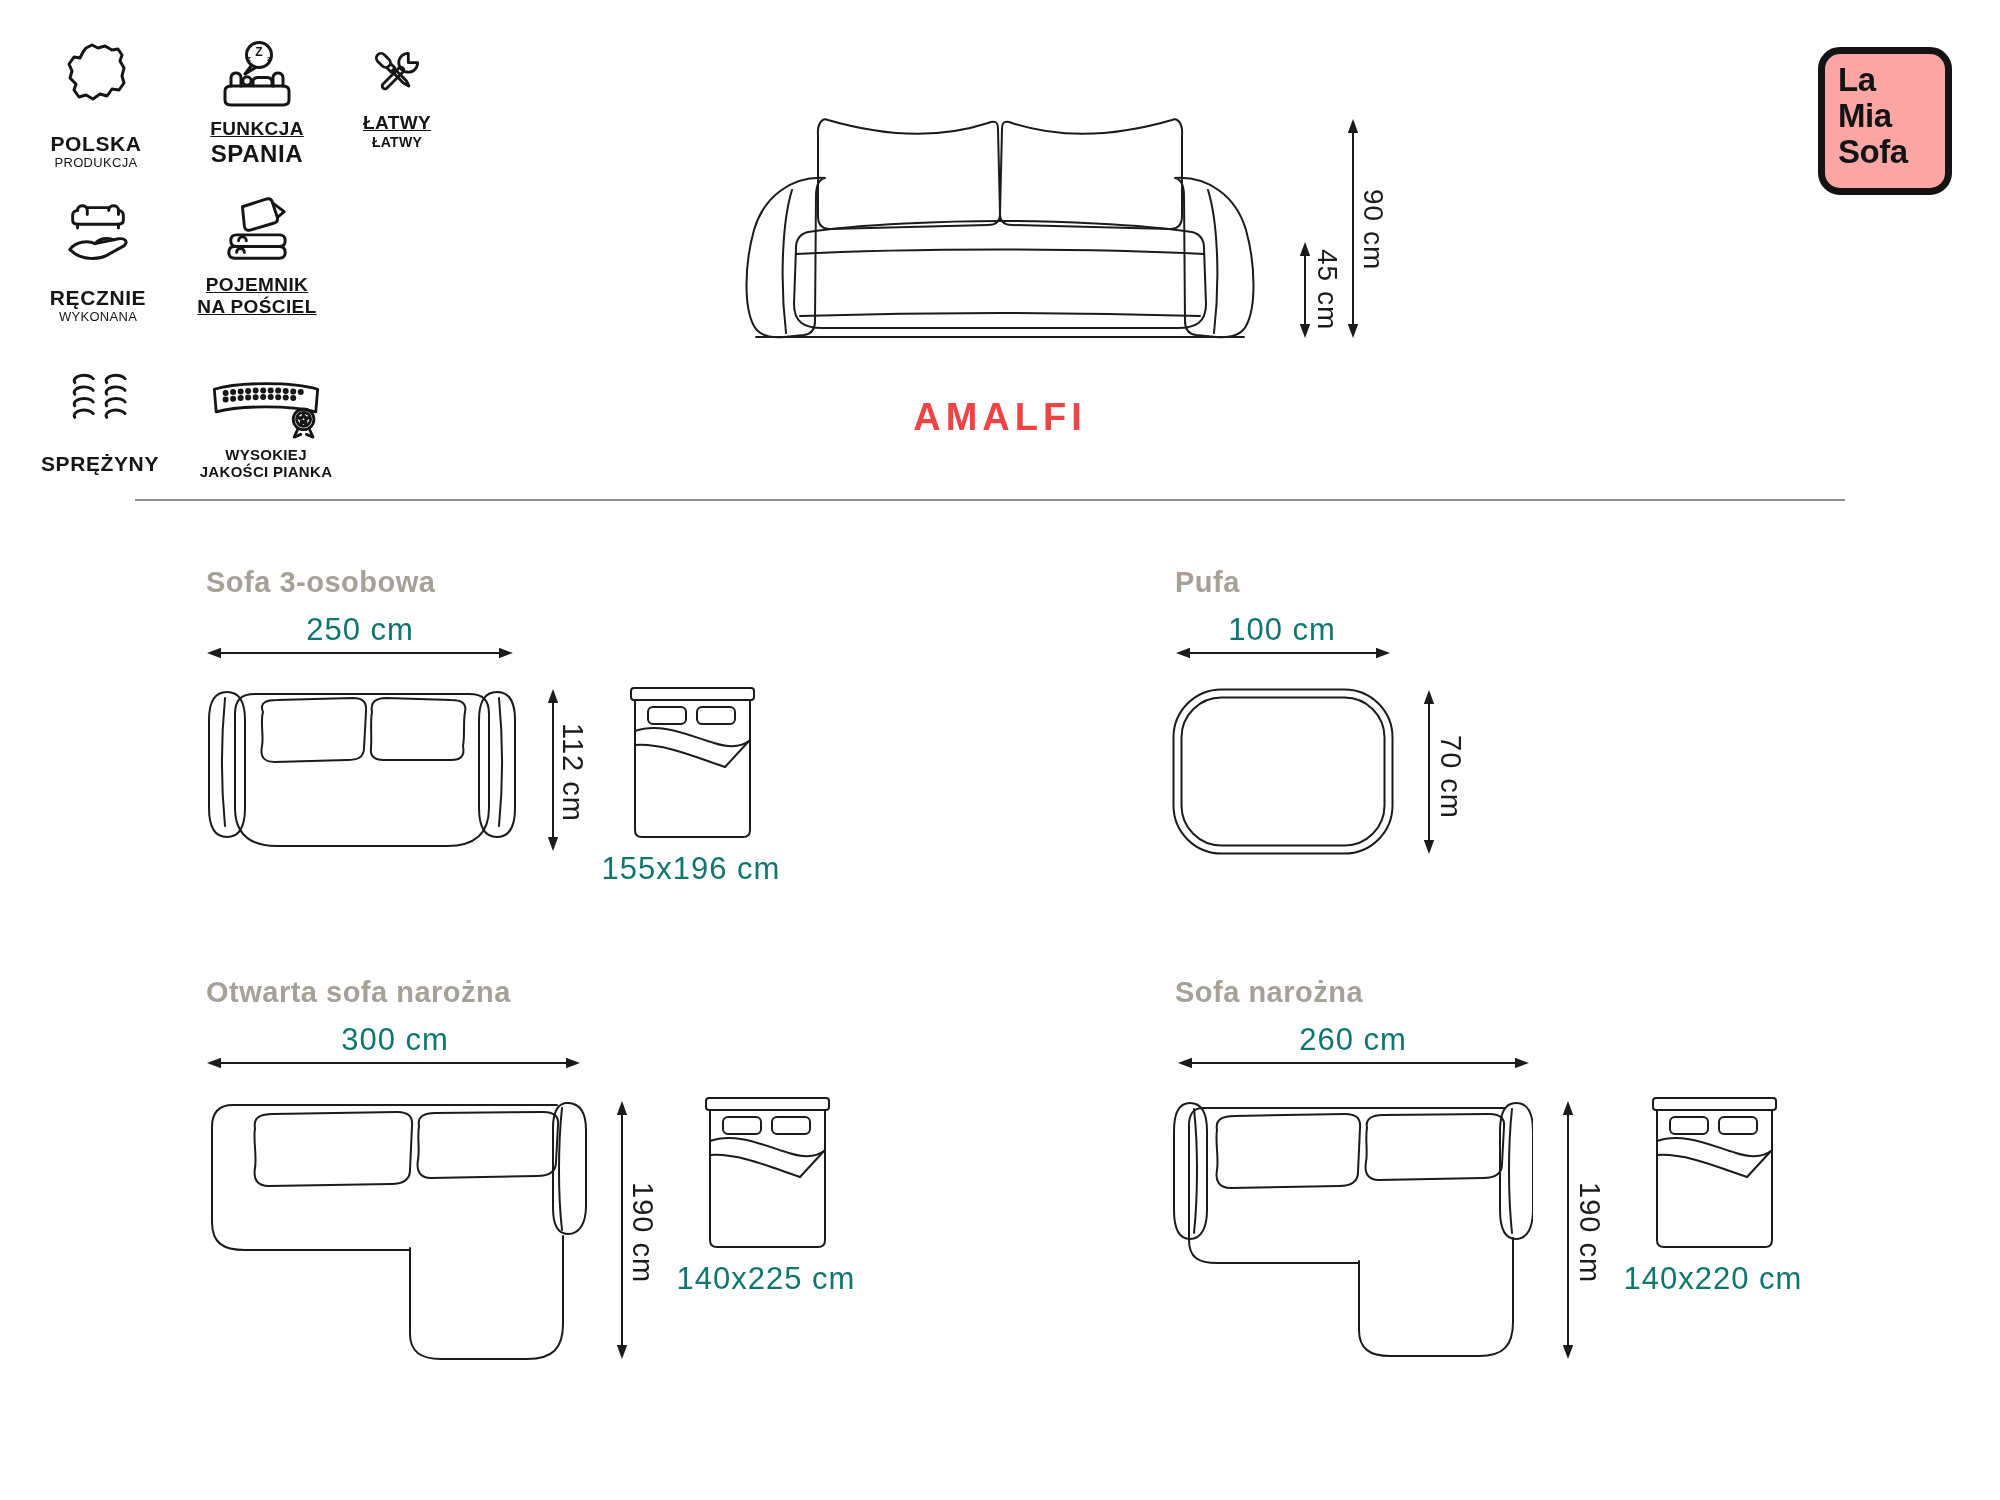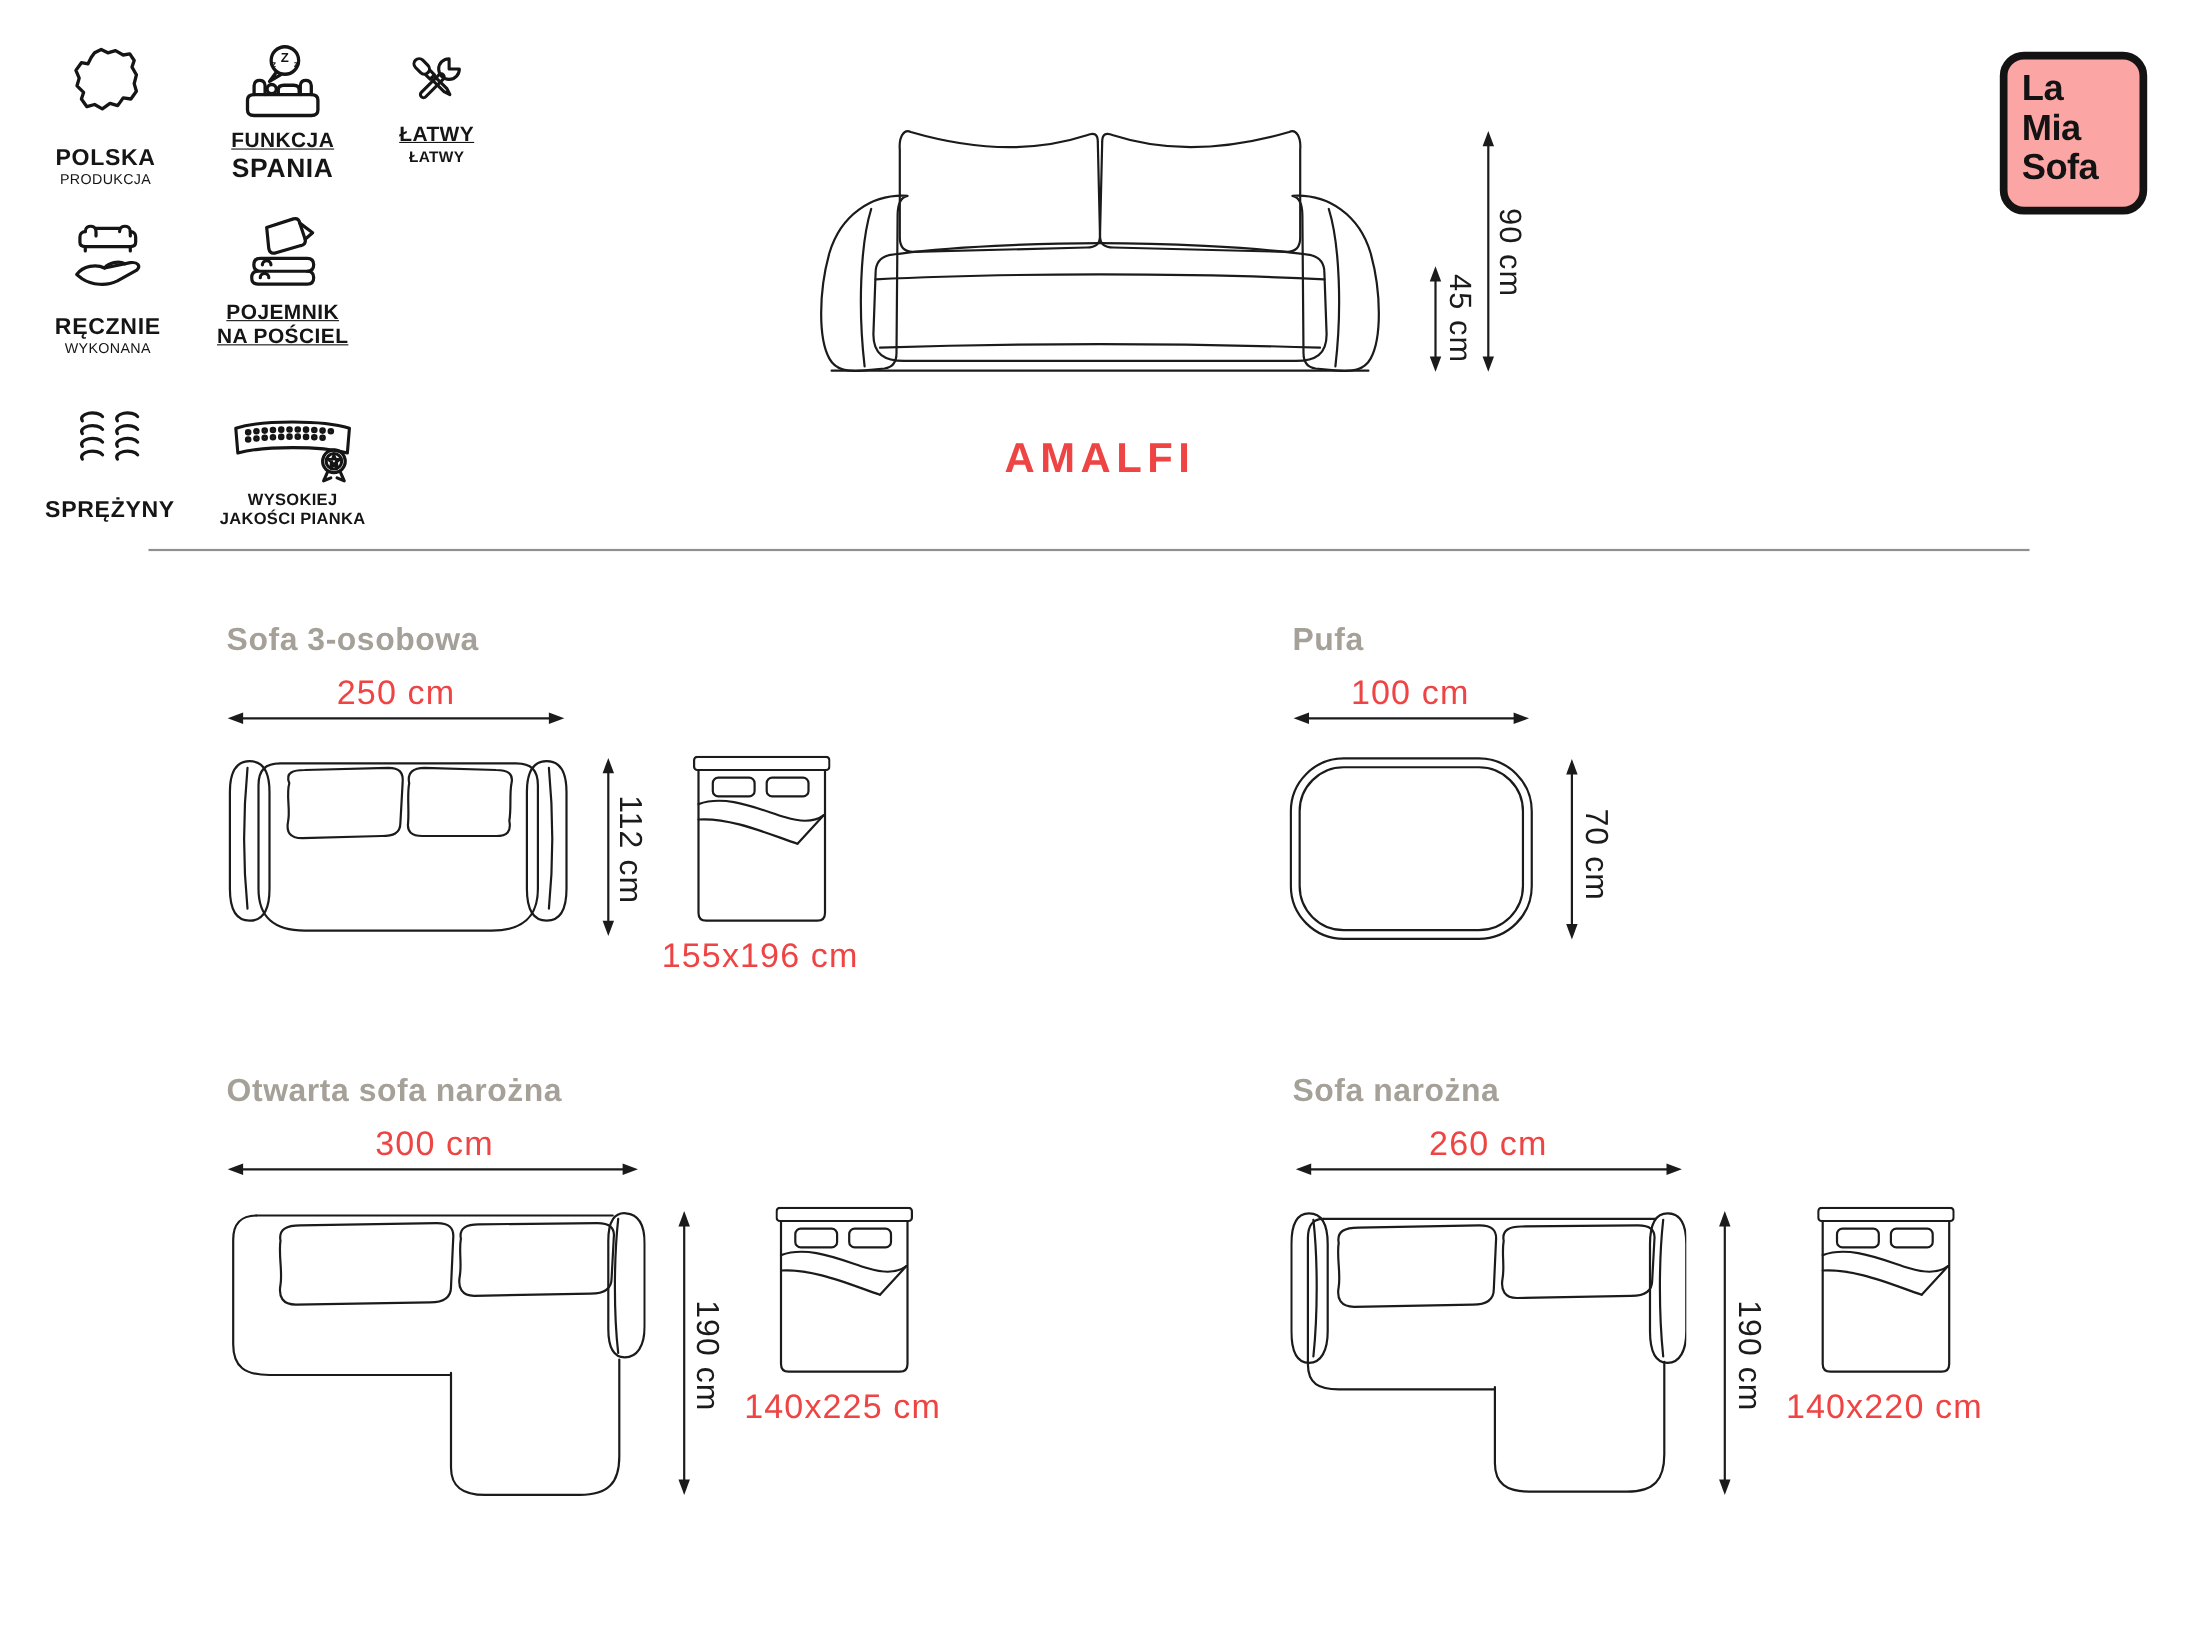--- a/index.html
+++ b/index.html
@@ -22,21 +22,21 @@
   .badge svg {display:block; margin:0 auto 6px auto;}
   .bl {display:block; line-height:1.15; color:#151515;}
   .s24 {font-size:24px; font-weight:700; letter-spacing:.6px;}
   .s21 {font-size:21px; font-weight:700; letter-spacing:.6px;margin-top:22px;}
   .s19 {font-size:19px; font-weight:700; letter-spacing:.4px;text-decoration:underline;}
   .s15 {font-size:15px; font-weight:700; letter-spacing:.3px;}
   .s14 {font-size:14px; font-weight:700; letter-spacing:.3px;}
   .s13 {font-size:13px; font-weight:400; letter-spacing:.3px;}
 
   .section-title {position:absolute; font-size:29px; font-weight:600; color:#a5a199; letter-spacing:.5px;}
-  .hlabel {position:absolute; font-size:31px; letter-spacing:1px; text-align:center; color:#ef4444;}
+  .hlabel {position:absolute; font-size:31px; letter-spacing:1px; text-align:center; color:#0f766e;}
   .vlabel {position:absolute; writing-mode:vertical-rl; font-size:29px; letter-spacing:1px;
            color:#1b1b1b; white-space:nowrap;}
   .vlabel.hero {font-size:28px;}
 
   .divider {position:absolute; left:135px; top:499px; width:1710px; height:2px; background:#8f8f8f;}
 
   #product-title {position:absolute; left:800px; top:396px; width:400px; text-align:center;
                   font-size:38px; font-weight:700; letter-spacing:5px; color:#ef4444;}
 
   #logo {position:absolute; left:1818px; top:47px; width:134px; height:148px; box-sizing:border-box;

